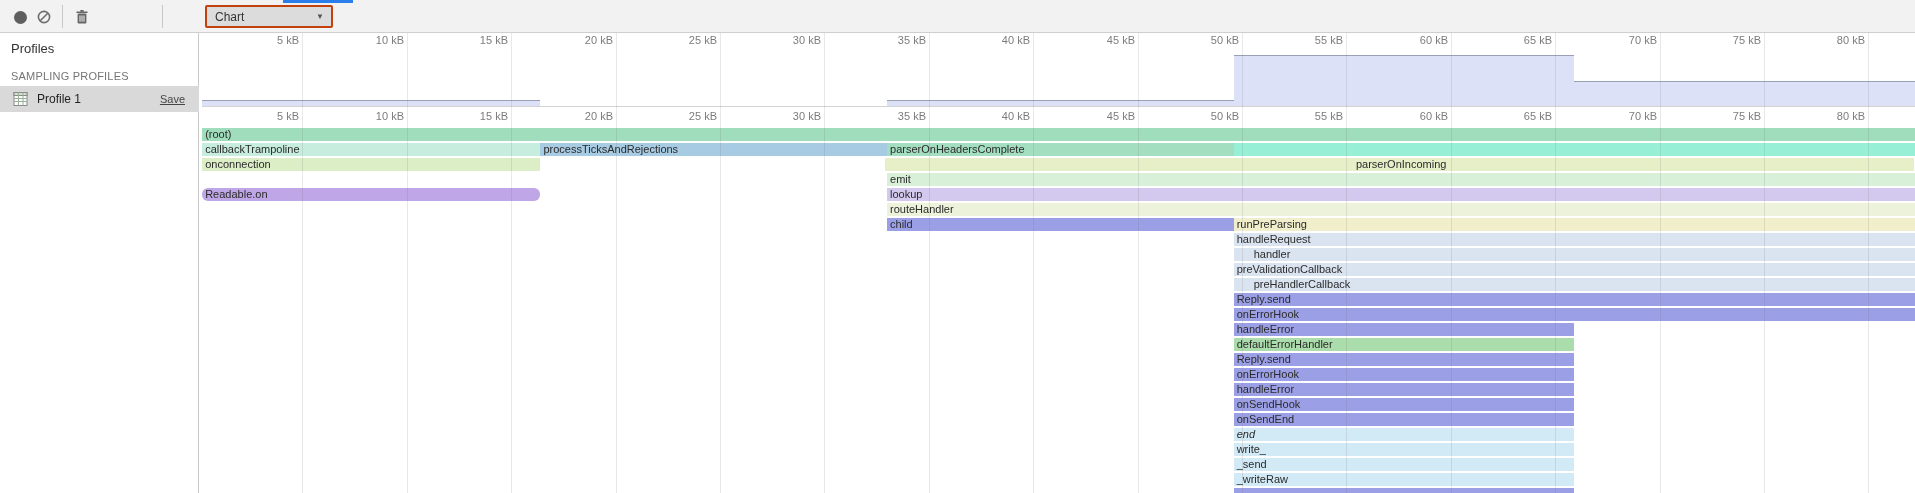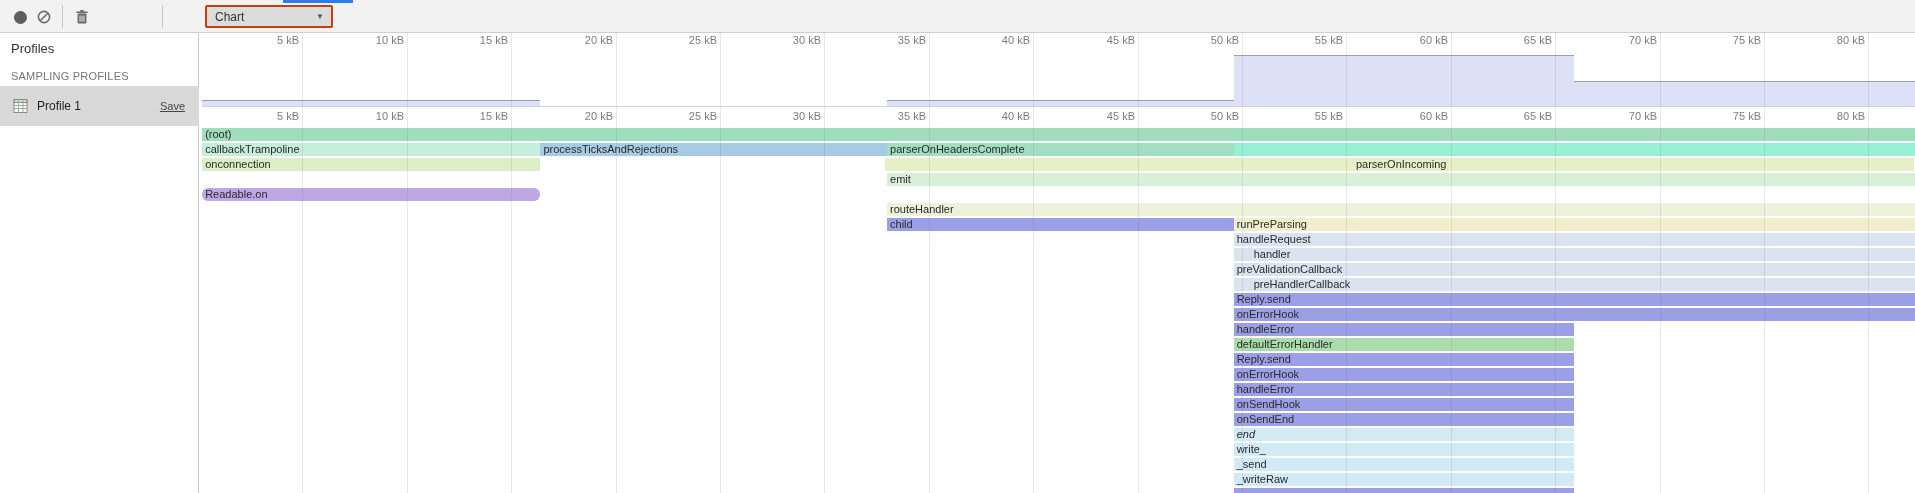--- a/index.html
+++ b/index.html
@@ -16,21 +16,21 @@
   .select{position:absolute;left:205px;top:5px;width:128px;height:23px;background:#dcdcdc;
           border:2px solid #c2410c;border-radius:2px;box-sizing:border-box;
           font-size:12px;color:#333;display:flex;align-items:center;cursor:pointer;}
   .select .val{padding-left:8px;flex:1;}
   .select .arr{font-size:8px;color:#555;padding-right:7px;}
   
   .sidebar{position:absolute;left:0;top:33px;width:199px;height:460px;background:#fff;
            border-right:1px solid #c9c9c9;box-sizing:border-box;}
   .sb-title{position:absolute;left:11px;top:8px;font-size:13px;color:#333;}
   .sb-section{position:absolute;left:11px;top:37px;font-size:11px;color:#757575;letter-spacing:.2px;}
-  .sb-item{position:absolute;left:0;top:53px;width:199px;height:40px;background:#d9d9d9;
+  .sb-item{position:absolute;left:0;top:53px;width:199px;height:26px;background:#d9d9d9;
            display:flex;align-items:center;cursor:pointer;}
   .sb-item .ico{margin-left:13px;width:16px;height:16px;}
   .sb-item .nm{margin-left:8px;font-size:12px;color:#222;flex:1;}
   .sb-item .sv{margin-right:14px;font-size:11px;color:#444;text-decoration:underline;cursor:pointer;}
   
   .chartwrap{position:absolute;left:199px;top:33px;width:1716px;height:460px;background:#fff;overflow:hidden;}
   .ruler-label{position:absolute;width:60px;text-align:right;font-size:11px;color:#7c7c7c;
                white-space:nowrap;pointer-events:none;}
   .gridline{position:absolute;width:1px;background:rgba(110,110,110,0.16);}
   .ov-step{position:absolute;box-sizing:border-box;border-top:1px solid #98a0b4;}
@@ -100,20 +100,21 @@
       <div class="ov-base" style="left: 3.176px; top: 73px; width: 1714.25px;"></div>
       <div class="flame-seg" style="left: 3.176px; top: 95px; width: 1714.25px; background: rgb(159, 221, 189);">(root)</div>
       <div class="flame-seg" style="left: 3.176px; top: 110px; width: 338.256px; background: rgb(199, 237, 223);">callbackTrampoline</div>
       <div class="flame-seg" style="left: 341.432px; top: 110px; width: 346.608px; background: rgb(166, 203, 226);">processTicksAndRejections</div>
       <div class="flame-seg" style="left: 688.04px; top: 110px; width: 346.608px; background: rgb(163, 222, 192);">parserOnHeadersComplete</div>
       <div class="flame-seg" style="left: 1034.65px; top: 110px; width: 682.776px; background: rgb(151, 240, 214);"></div>
       <div class="flame-seg" style="left: 3.176px; top: 125px; width: 338.256px; background: rgb(220, 238, 198);">onconnection</div>
       <div class="flame-seg" style="left: 686px; top: 125px; width: 1029.38px; background: rgb(230, 239, 200); text-align: center;">parserOnIncoming</div>
       <div class="flame-seg" style="left: 688.04px; top: 140px; width: 1029.38px; background: rgb(216, 239, 216);">emit</div>
       <div class="flame-seg" style="left: 3.176px; top: 155px; width: 338.256px; background: rgb(191, 166, 230); border-radius: 6px;">Readable.on</div>
+      <div class="flame-seg" style="left: 688.04px; top: 155px; width: 1029.38px; background: rgb(211, 201, 239);">lookup</div>
       <div class="flame-seg" style="left: 688.04px; top: 170px; width: 1029.38px; background: rgb(237, 242, 218);">routeHandler</div>
       <div class="flame-seg" style="left: 688.04px; top: 185px; width: 346.608px; background: rgb(155, 159, 230);">child</div>
       <div class="flame-seg" style="left: 1034.65px; top: 185px; width: 682.776px; background: rgb(241, 238, 203);">runPreParsing</div>
       <div class="flame-seg" style="left: 1034.65px; top: 200px; width: 682.776px; background: rgb(218, 227, 240);">handleRequest</div>
       <div class="flame-seg" style="left: 1034.65px; top: 215px; width: 682.776px; background: rgb(218, 227, 240); padding-left: 20px;">handler</div>
       <div class="flame-seg" style="left: 1034.65px; top: 230px; width: 682.776px; background: rgb(218, 227, 240);">preValidationCallback</div>
       <div class="flame-seg" style="left: 1034.65px; top: 245px; width: 804px; background: rgb(218, 227, 240); padding-left: 20px;">preHandlerCallback</div>
       <div class="flame-seg" style="left: 1034.65px; top: 260px; width: 682.776px; background: rgb(155, 159, 230);">Reply.send</div>
       <div class="flame-seg" style="left: 1034.65px; top: 275px; width: 682.776px; background: rgb(155, 159, 230);">onErrorHook</div>
       <div class="flame-seg" style="left: 1034.65px; top: 290px; width: 340.344px; background: rgb(155, 159, 230);">handleError</div>

